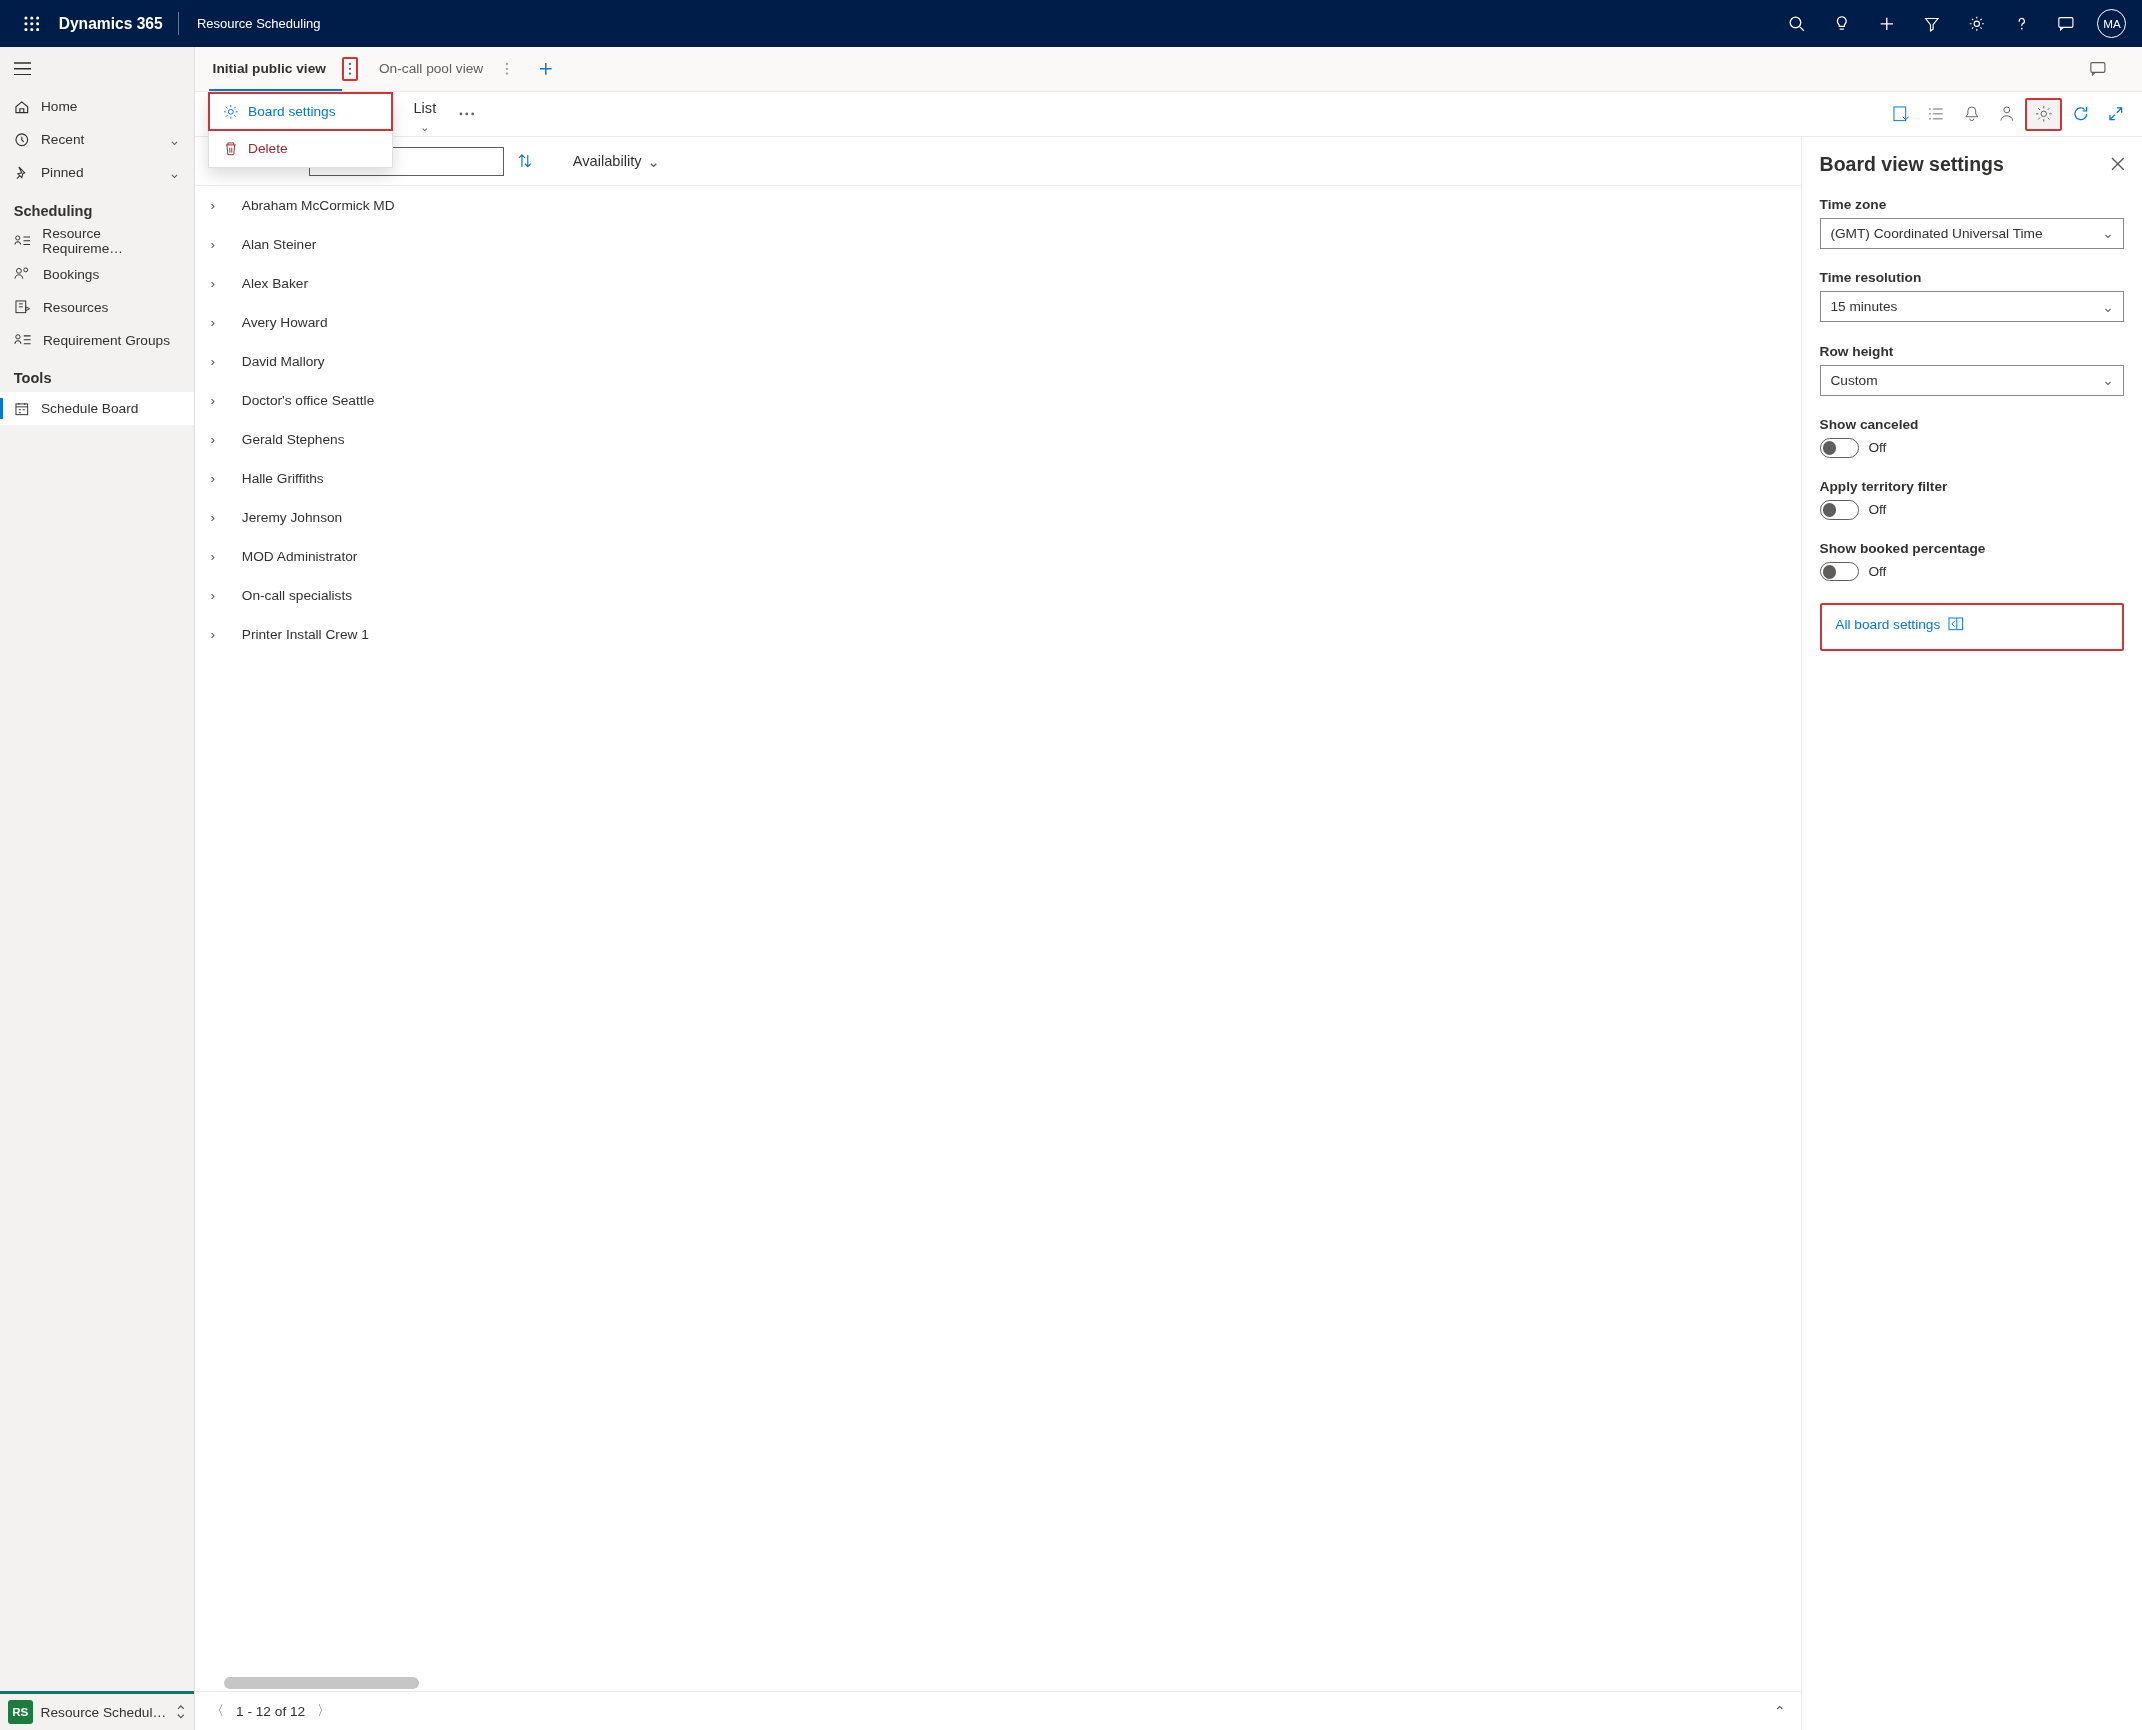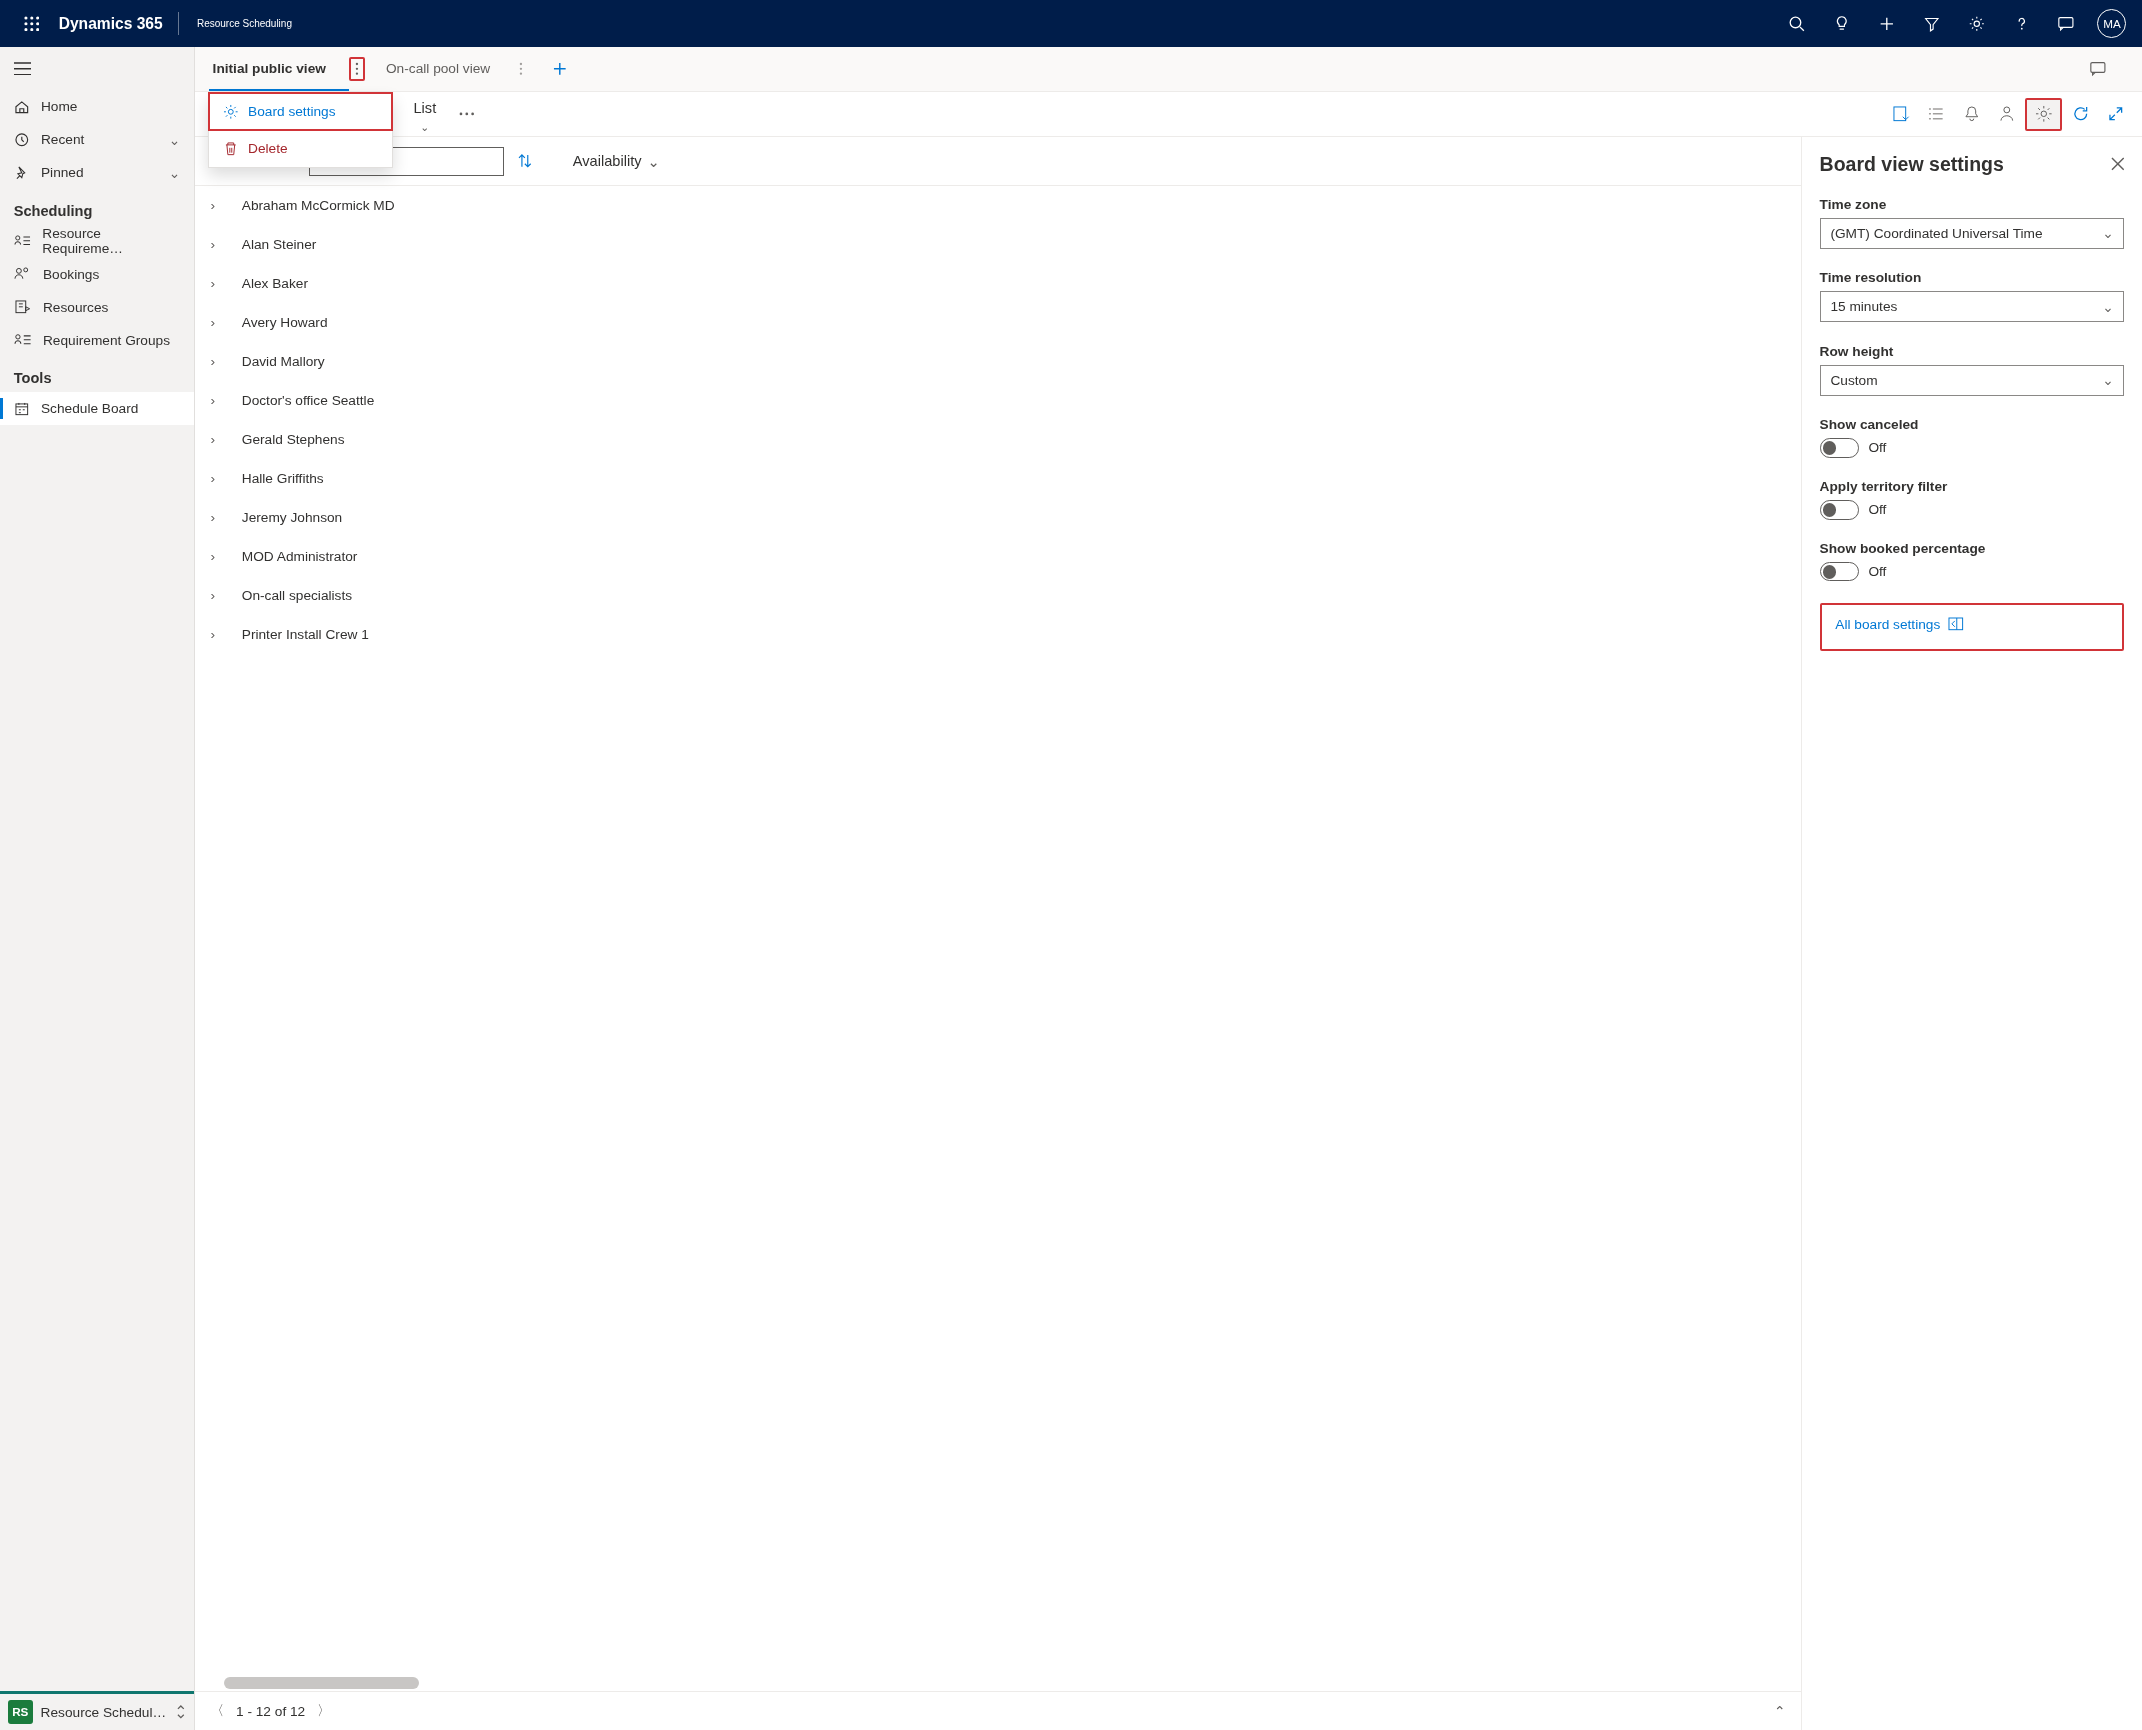--- a/index.html
+++ b/index.html
@@ -3,21 +3,21 @@
 <meta charset="utf-8">
 <style>
 * { box-sizing: border-box; margin: 0; padding: 0; }
 body { font-family: "Segoe UI", Tahoma, sans-serif; font-size: 13.7px; color: #323130; background: #faf9f8; overflow: hidden; }
 
 
 .topbar { background: #001d4a; color: #fff; height: 47px; display: flex; align-items: center; padding: 0 7.8px; }
 .topbar .waffle { width: 47px; display:flex; align-items:center; justify-content:center; }
 .topbar .brand { font-size: 15.6px; font-weight:600; padding: 0 15.6px 0 3.9px; }
 .topbar .divider { width:1px; height:23.4px; background: rgba(255,255,255,.4); }
-.topbar .appname { padding: 0 17.6px; font-size: 10px; }
+.topbar .appname { padding: 0 17.6px; font-size: 13px; }
 .topbar .spacer { flex:1; }
 .topbar .ticon { width:45px; height:47px; display:flex; align-items:center; justify-content:center; cursor:pointer; }
 .topbar .avatar { width:29px; height:29px; border-radius:50%; border:1px solid #fff; display:flex; align-items:center; justify-content:center; font-size:11.7px; margin:0 7.8px; }
 
 
 .shell { display:flex; height: calc(100vh - 47px); }
 
 
 .sidebar { width: 195px; background:#f3f2f1; border-right:1px solid #e1dfdd; display:flex; flex-direction:column; font-size:13.7px; }
 .ham { height:43px; display:flex; align-items:center; padding:0 13.7px; }
@@ -28,21 +28,21 @@
 .nav-group { padding: 13.7px 13.7px 5.9px; font-weight:600; color:#323130; font-size:14.6px; }
 .bottom-switcher { margin-top:auto; height:39px; display:flex; align-items:center; padding:0 7.8px; gap:7.8px; border-top:3px solid #0f766e; }
 .bottom-switcher .badge { background:#1b7c3d; color:#fff; width:25px; height:23.4px; border-radius:2.9px; display:flex; align-items:center; justify-content:center; font-size:11.7px; font-weight:600; }
 .bottom-switcher .swname { font-size:13.7px; white-space:nowrap; overflow:hidden; text-overflow:ellipsis; flex:1; }
 
 
 .main { flex:1; display:flex; flex-direction:column; background:#faf9f8; position:relative; }
 
 
 .tabstrip { height:45px; display:flex; align-items:center; padding:0 13.7px; border-bottom:1px solid #edebe9; background:#faf9f8; }
-.tab { padding: 9.8px 3.9px; margin-right:13.7px; display:flex; align-items:center; gap:23px; cursor:pointer; color:#605e5c; position:relative; }
+.tab { padding: 9.8px 3.9px; margin-right:13.7px; display:flex; align-items:center; gap:16px; cursor:pointer; color:#605e5c; position:relative; }
 .tab.active { color:#323130; font-weight:600; }
 .tab.active::after { content:""; position:absolute; left:0; right:19.5px; bottom:-1px; height:2.9px; background:#0078d4; }
 .tab .more { width:15.6px; height:23.4px; display:flex; align-items:center; justify-content:center; color:#605e5c; }
 .tab.add { color:#0078d4; font-size:17.6px; padding:9.8px 5.9px; }
 .tabstrip .right { margin-left:auto; display:flex; }
 
 
 .ctx-menu { position:absolute; left: 13px; top: 45px; background:#fff; border:1px solid #e1dfdd; box-shadow:0 7.8px 15.6px rgba(0,0,0,.14); width:185px; z-index:50; }
 .ctx-item { height:37px; display:flex; align-items:center; padding:0 13.7px; gap:9.8px; cursor:pointer; }
 .ctx-item.blue { color:#0078d4; }

